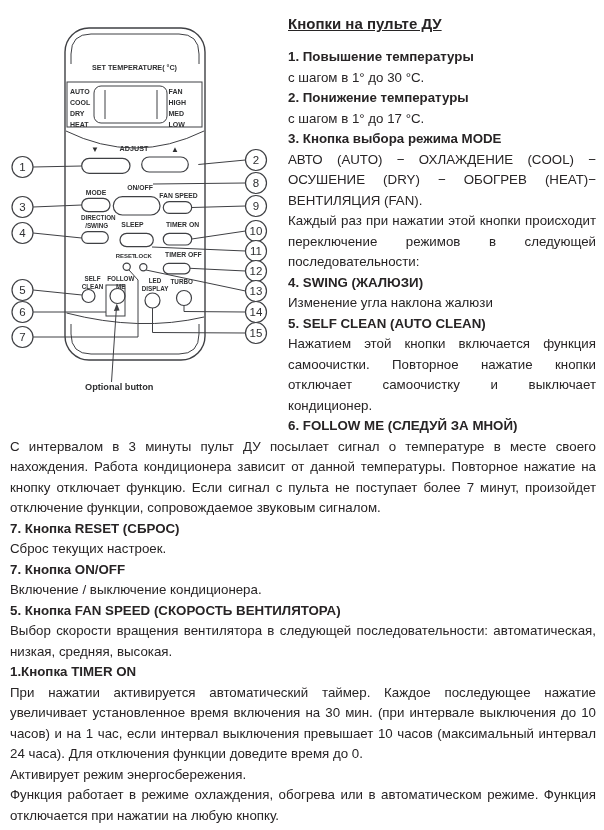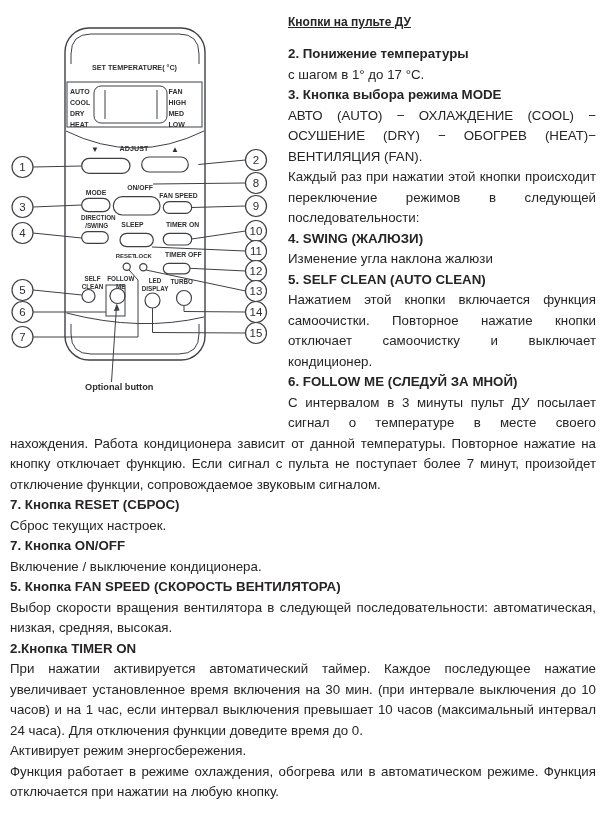--- a/index.html
+++ b/index.html
@@ -3,21 +3,21 @@
 <meta charset="utf-8">
 <style>
   html,body{margin:0;padding:0;background:#fff;}
   .page{
     position:relative;width:604px;height:830px;box-sizing:border-box;
     background:#fff;padding:12px 8px 0 10px;overflow:hidden;
     font-family:"Liberation Sans","DejaVu Sans",sans-serif;color:#272425;
   }
   .figure{float:left;width:278px;height:421px;}
   .figure svg{display:block;}
-  .title{font-size:12px;font-weight:bold;text-decoration:underline;margin:3px 0 15px 0;}
+  .title{font-size:15px;font-weight:bold;text-decoration:underline;margin:3px 0 15px 0;}
   .item p{margin:0;font-size:13.3px;line-height:20.5px;}
   .item .h{font-weight:bold;}
   .item .b{text-align:justify;}
   svg text{fill:#2e2f31;font-family:"Liberation Sans","DejaVu Sans",sans-serif;}
   .ln{stroke:#3f4044;stroke-width:1;fill:none;}
   .outline{stroke:#3f4044;stroke-width:1.4;fill:none;}
   .btn{stroke:#3f4044;stroke-width:1.2;fill:#fff;}
   .co{stroke:#3f4044;stroke-width:1.2;fill:#fff;}
   .lbl{font-weight:bold;}
 </style>
@@ -148,20 +148,24 @@
         <circle class="co" cx="246" cy="321" r="10.5"></circle>
           <text x="246" y="325" text-anchor="middle">15</text>
       </g>
     </svg>
   </div>
 
   <div class="content">
     <h1 class="title">Кнопки на пульте ДУ</h1>
 
     <div class="item">
+      <p class="h">1. Повышение температуры</p>
+      <p class="b">с шагом в 1° до 30 °C.</p>
+    </div>
+    <div class="item">
       <p class="h">2. Понижение температуры</p>
       <p class="b">с шагом в 1° до 17 °C.</p>
     </div>
     <div class="item">
       <p class="h">3. Кнопка выбора режима MODE</p>
       <p class="b">АВТО (AUTO) − ОХЛАЖДЕНИЕ (COOL) − ОСУШЕНИЕ (DRY) − ОБОГРЕВ (HEAT)− ВЕНТИЛЯЦИЯ (FAN).</p>
       <p class="b">Каждый раз при нажатии этой кнопки происходит переключение режимов в следующей последовательности:</p>
     </div>
     <div class="item">
       <p class="h">4. SWING (ЖАЛЮЗИ)</p>
@@ -181,21 +185,21 @@
     </div>
     <div class="item">
       <p class="h">7. Кнопка ON/OFF</p>
       <p class="b">Включение / выключение кондиционера.</p>
     </div>
     <div class="item">
       <p class="h">5. Кнопка FAN SPEED (СКОРОСТЬ ВЕНТИЛЯТОРА)</p>
       <p class="b">Выбор скорости вращения вентилятора в следующей последовательности: автоматическая, низкая, средняя, высокая.</p>
     </div>
     <div class="item">
-      <p class="h">2.Кнопка TIMER ON</p>
+      <p class="h">1.Кнопка TIMER ON</p>
       <p class="b">При нажатии активируется автоматический таймер. Каждое последующее нажатие увеличивает установленное время включения на 30 мин. (при интервале выключения до 10 часов) и на 1 час, если интервал выключения превышает 10 часов (максимальный интервал 24 часа). Для отключения функции доведите время до 0.</p>
     </div>
     <div class="item">
       <p class="b">Активирует режим энергосбережения.</p>
       <p class="b">Функция работает в режиме охлаждения, обогрева или в автоматическом режиме. Функция отключается при нажатии на любую кнопку.</p>
     </div>
   </div>
 </div>
 
 </body></html>

